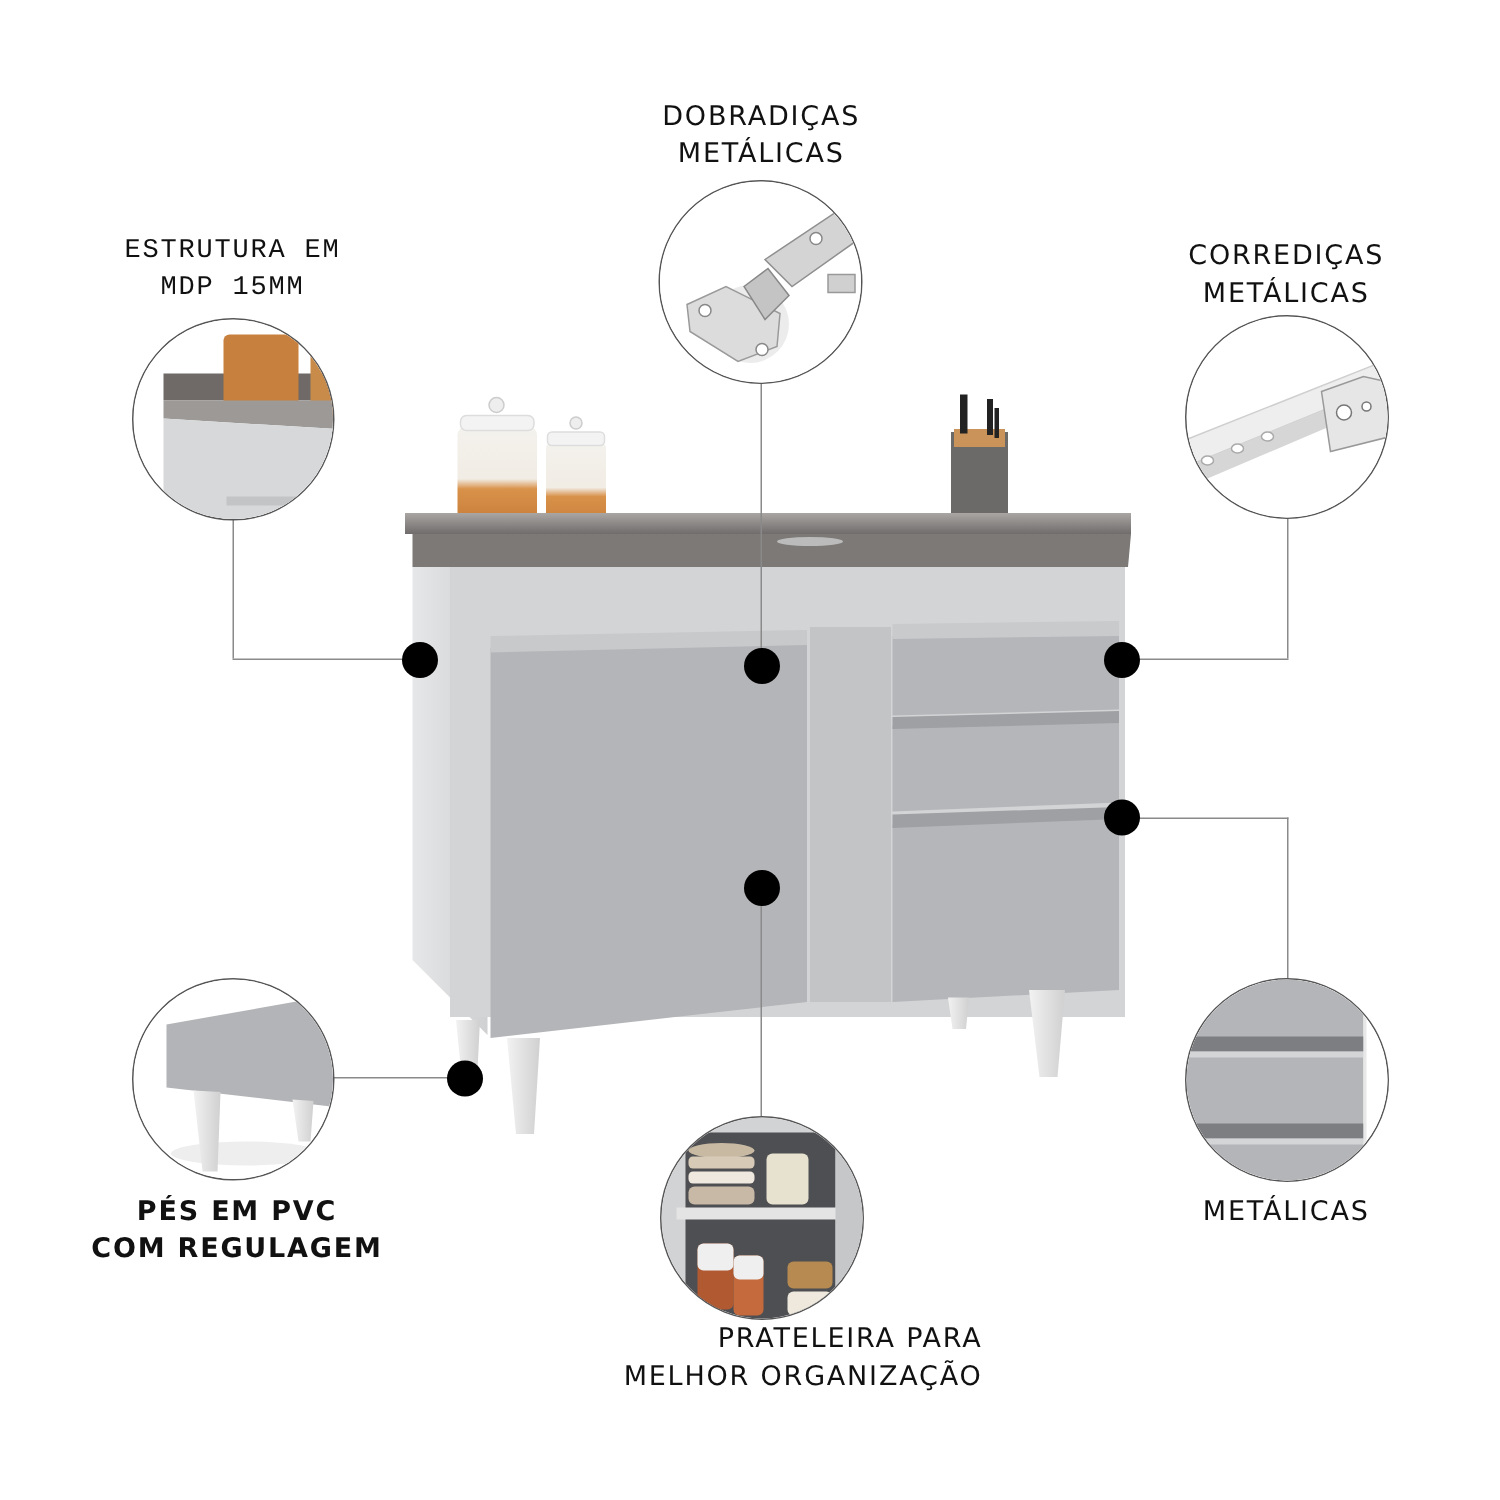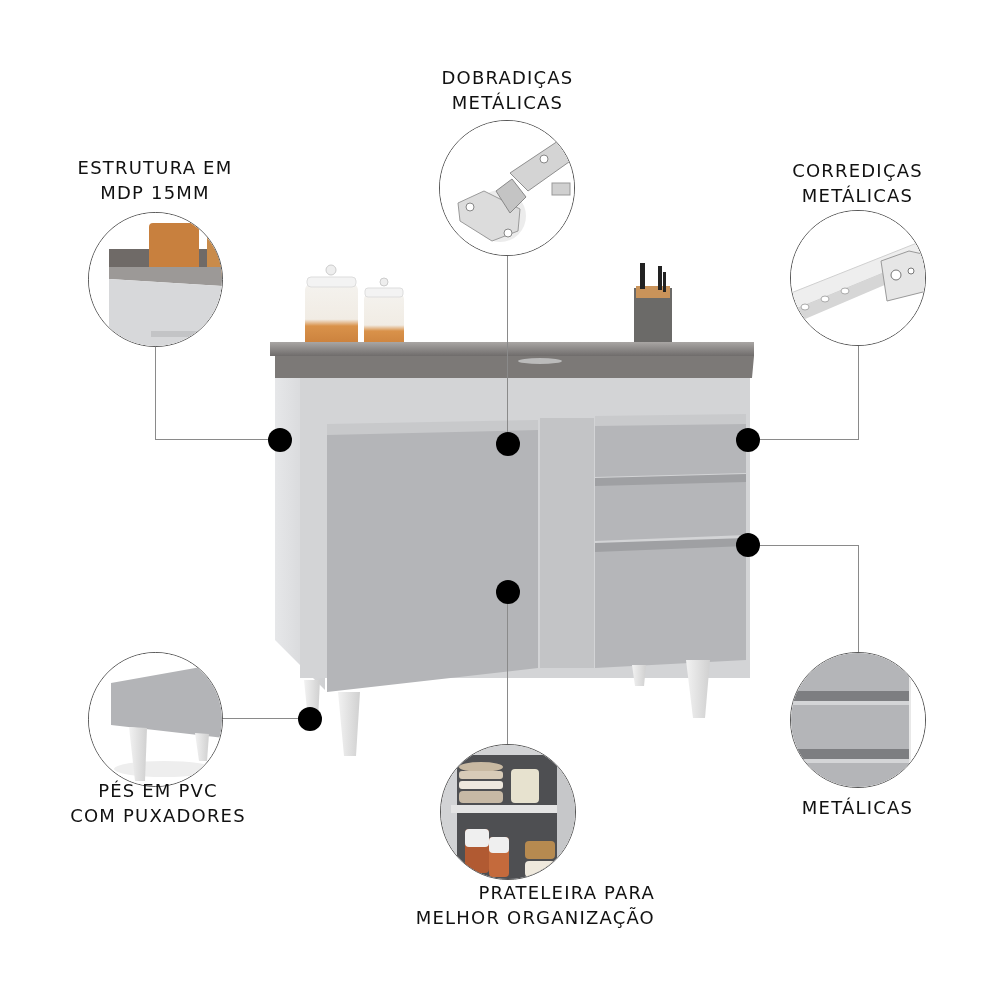--- a/index.html
+++ b/index.html
@@ -95,21 +95,21 @@
 
 <div class="line" style="left:507px;top:592px;width:1px;height:152px;"></div>
 
 <div class="dot" style="left:268px;top:428px;"></div>
 <div class="dot" style="left:496px;top:432px;"></div>
 <div class="dot" style="left:736px;top:428px;"></div>
 <div class="dot" style="left:736px;top:533px;"></div>
 <div class="dot" style="left:496px;top:580px;"></div>
 <div class="dot" style="left:298px;top:707px;"></div>
 
-<div class="label" style="left:55px;top:155px;width:200px;">
+<div class="label" style="left:55px;top:155px;width:200px;font-family:Liberation Mono, monospace;">
   <span>ESTRUTURA EM</span>
   <span>MDP 15MM</span>
 </div>
 <div class="circle" style="left:88px;top:212px;width:135px;height:135px;">
   <svg width="135" height="135" viewBox="0 0 135 135">
     <rect x="0" y="0" width="135" height="135" fill="#fff"></rect>
     <rect x="20" y="36" width="115" height="18" fill="#6f6a67"></rect>
     <rect x="60" y="10" width="50" height="55" rx="4" fill="#c8803e"></rect>
     <rect x="118" y="18" width="20" height="47" fill="#c98b4a"></rect>
     <polygon points="20,54 135,54 135,73 20,66" fill="#9c9997"></polygon>
@@ -156,23 +156,23 @@
 
 <div class="circle" style="left:88px;top:652px;width:135px;height:135px;">
   <svg width="135" height="135" viewBox="0 0 135 135">
     <rect width="135" height="135" fill="#fff"></rect>
     <polygon points="22,30 135,10 135,85 22,72" fill="#b3b4b7"></polygon>
     <ellipse cx="75" cy="116" rx="50" ry="8" fill="#eeeeee"></ellipse>
     <polygon points="40,74 58,75 56,128 46,128" fill="url(#leg)"></polygon>
     <polygon points="106,80 120,81 118,108 110,108" fill="url(#leg)"></polygon>
   </svg>
 </div>
-<div class="label" style="left:48px;top:778px;width:220px;">
+<div class="label" style="left:48px;top:795px;width:220px;font-weight:bold;">
   <span>PÉS EM PVC</span>
-  <span>COM PUXADORES</span>
+  <span>COM REGULAGEM</span>
 </div>
 
 <div class="circle" style="left:440px;top:744px;width:136px;height:136px;">
   <svg width="136" height="136" viewBox="0 0 136 136">
     <rect width="136" height="136" fill="#d2d3d5"></rect>
     <rect x="16" y="10" width="100" height="126" fill="#4e4f52"></rect>
     <rect x="10" y="60" width="110" height="8" fill="#e4e4e4"></rect>
     <rect x="116" y="0" width="20" height="136" fill="#c6c7c9"></rect>
     <ellipse cx="40" cy="22" rx="22" ry="5" fill="#c8b9a2"></ellipse>
     <rect x="18" y="26" width="44" height="8" rx="3" fill="#d7cbb8"></rect>

